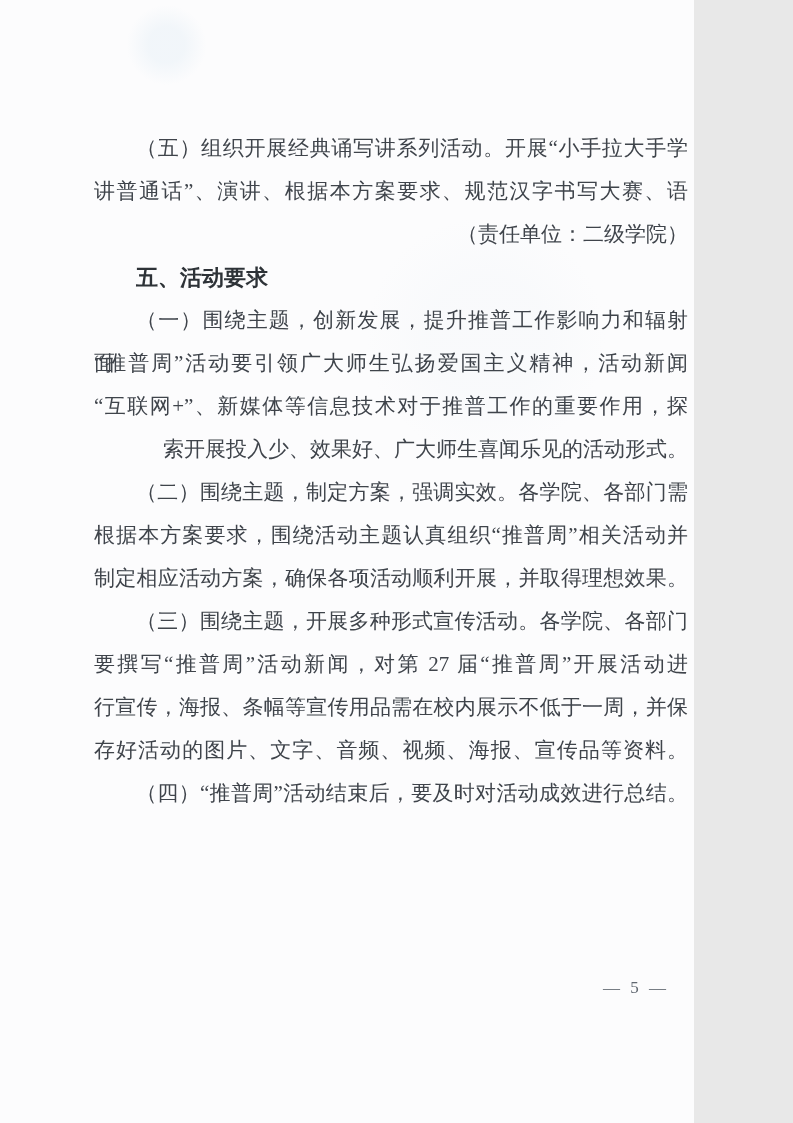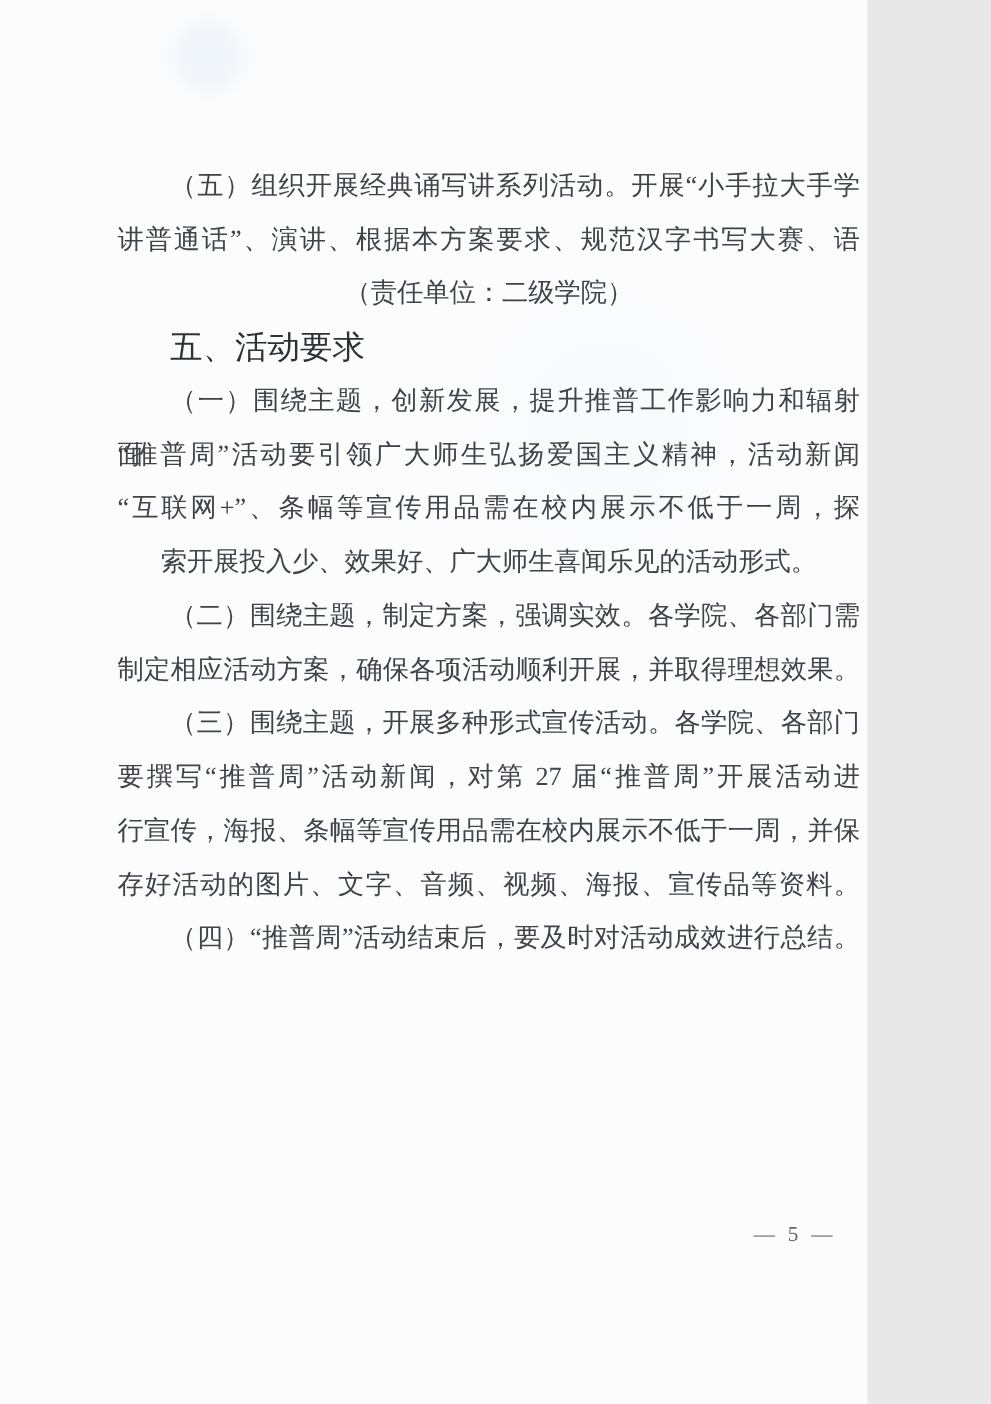--- a/index.html
+++ b/index.html
@@ -36,33 +36,33 @@
     left: 94px;
     top: 127px;
     width: 594px;
     font-size: 21px;
     color: var(--ink);
   }
   .line {
     height: 43px;
     line-height: 43px;
     white-space: nowrap;
-    text-align: center;
+    text-align: right;
   }
   .line.justify {
     white-space: normal;
     text-align: justify;
     text-align-last: justify;
     text-justify: inter-character;
   }
   .line.indent { text-indent: 42px; }
   .line.heading {
     font-family: "Liberation Sans", sans-serif;
-    font-weight: normal;
-    font-size: 26px;
+    font-weight: bold;
+    font-size: 22px;
     color: var(--heading-ink);
     text-align-last: left;
   }
   .page-number {
     position: absolute;
     left: 586px;
     top: 975px;
     width: 100px;
     height: 26px;
     line-height: 26px;
@@ -77,23 +77,24 @@
 <body>
 
 <div class="page">
   <div class="text-block">
       <div class="line indent justify">（五）组织开展经典诵写讲系列活动。开展“小手拉大手学</div>
       <div class="line justify">讲普通话”、演讲、根据本方案要求、规范汉字书写大赛、语</div>
       <div class="line">（责任单位：二级学院）</div>
       <div class="line indent heading">五、活动要求</div>
       <div class="line indent justify">（一）围绕主题，创新发展，提升推普工作影响力和辐射面。</div>
       <div class="line justify">“推普周”活动要引领广大师生弘扬爱国主义精神，活动新闻</div>
-      <div class="line justify">“互联网+”、条幅等宣传用品需在校内展示不低于一周，探</div>
+      <div class="line justify">“互联网+”、新媒体等信息技术对于推普工作的重要作用，探</div>
       <div class="line">索开展投入少、效果好、广大师生喜闻乐见的活动形式。</div>
       <div class="line indent justify">（二）围绕主题，制定方案，强调实效。各学院、各部门需</div>
+      <div class="line justify">根据本方案要求，围绕活动主题认真组织“推普周”相关活动并</div>
       <div class="line justify">制定相应活动方案，确保各项活动顺利开展，并取得理想效果。</div>
       <div class="line indent justify">（三）围绕主题，开展多种形式宣传活动。各学院、各部门</div>
       <div class="line justify">要撰写“推普周”活动新闻，对第 27 届“推普周”开展活动进</div>
       <div class="line justify">行宣传，海报、条幅等宣传用品需在校内展示不低于一周，并保</div>
       <div class="line justify">存好活动的图片、文字、音频、视频、海报、宣传品等资料。</div>
       <div class="line indent justify">（四）“推普周”活动结束后，要及时对活动成效进行总结。</div>
     </div>
   <div class="page-number">— 5 —</div>
 </div>
 

